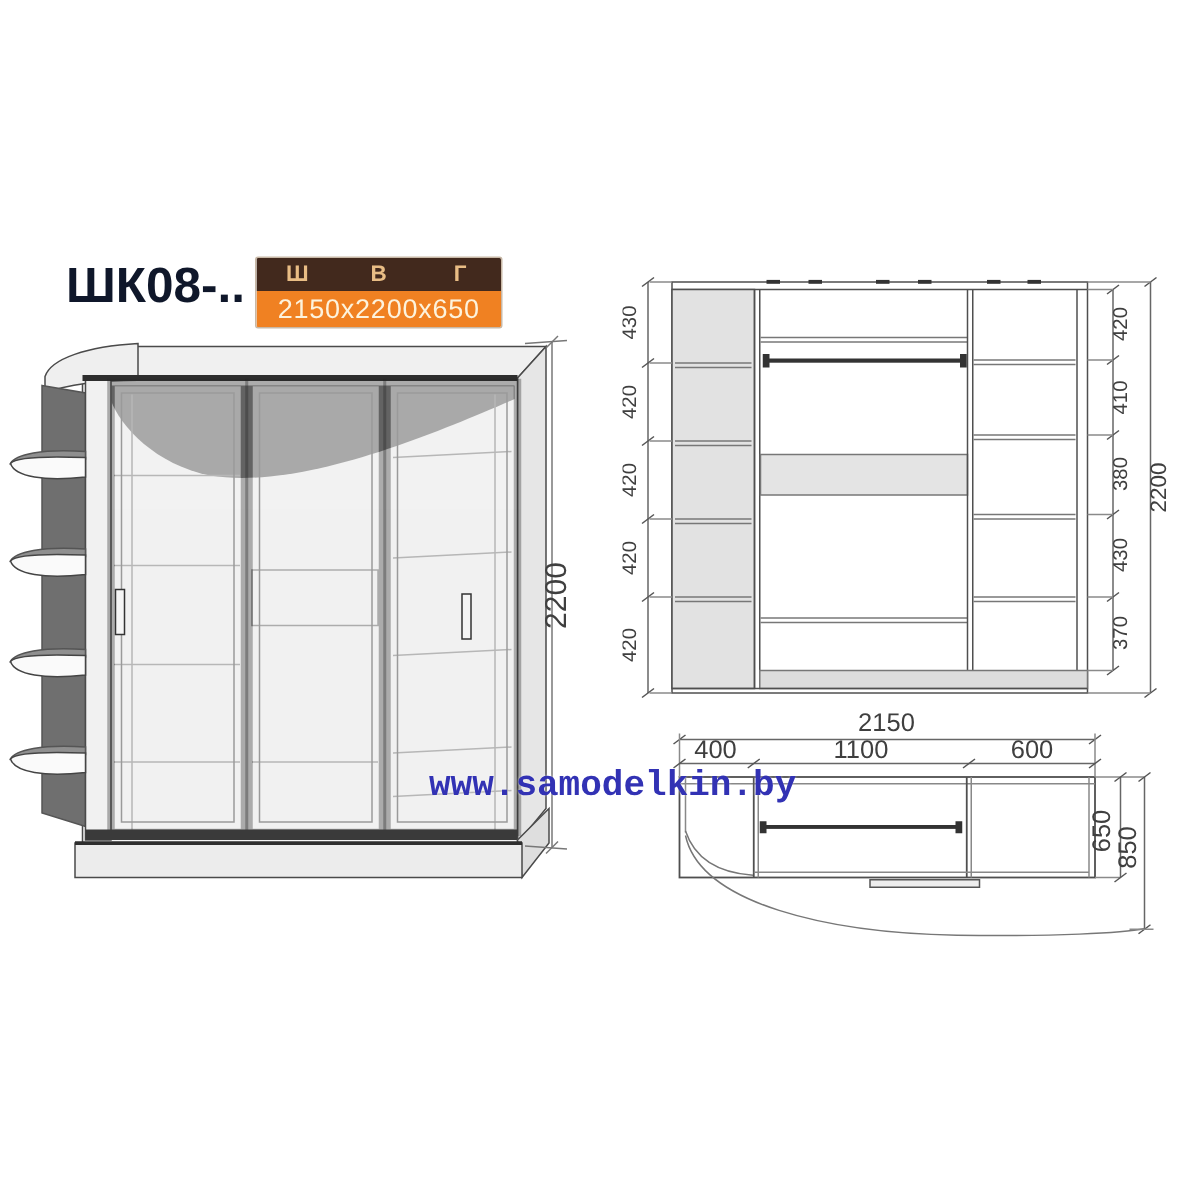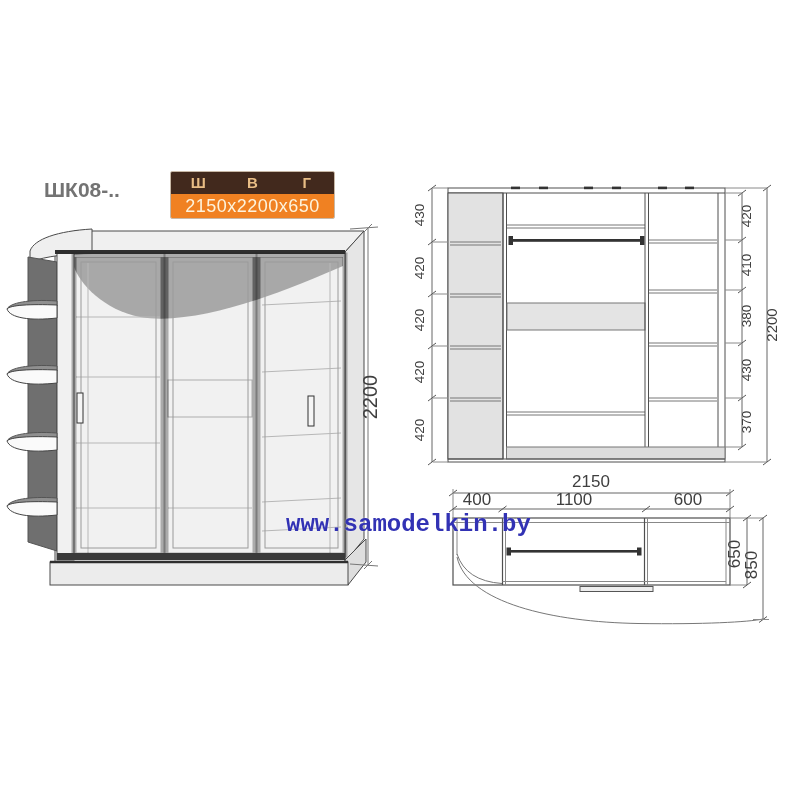--- a/index.html
+++ b/index.html
@@ -4,21 +4,21 @@
 <style>
   html,body{margin:0;padding:0;}
   body{
     width:800px;height:800px;position:relative;background:#ffffff;overflow:hidden;
     font-family:"Liberation Sans", sans-serif;
   }
   .abs{position:absolute;}
   
   .page-title{
     left:44px;top:170px;width:130px;height:40px;
-    font-size:21px;font-weight:bold;color:#737373;letter-spacing:0px;
+    font-size:33px;font-weight:bold;color:#0f172a;letter-spacing:0px;
     line-height:40px;white-space:nowrap;
   }
   .spec-table{
     left:170px;top:171px;width:163px;border:1px solid #c8b8a6;border-radius:2px;overflow:hidden;
   }
   .spec-header{
     display:flex;background:#42291d;height:22px;align-items:center;
   }
   .spec-header span{
     flex:1;text-align:center;color:#e9bd85;font-size:15px;font-weight:bold;line-height:22px;

